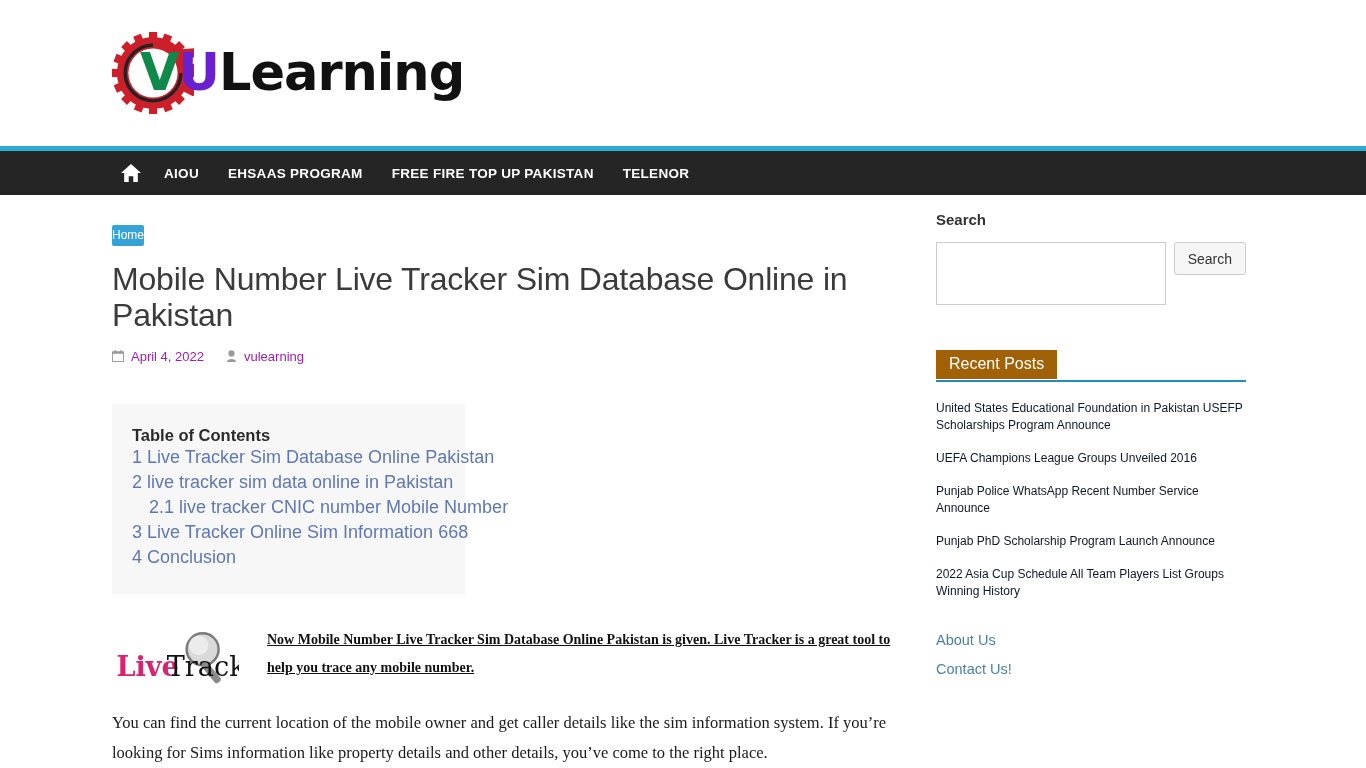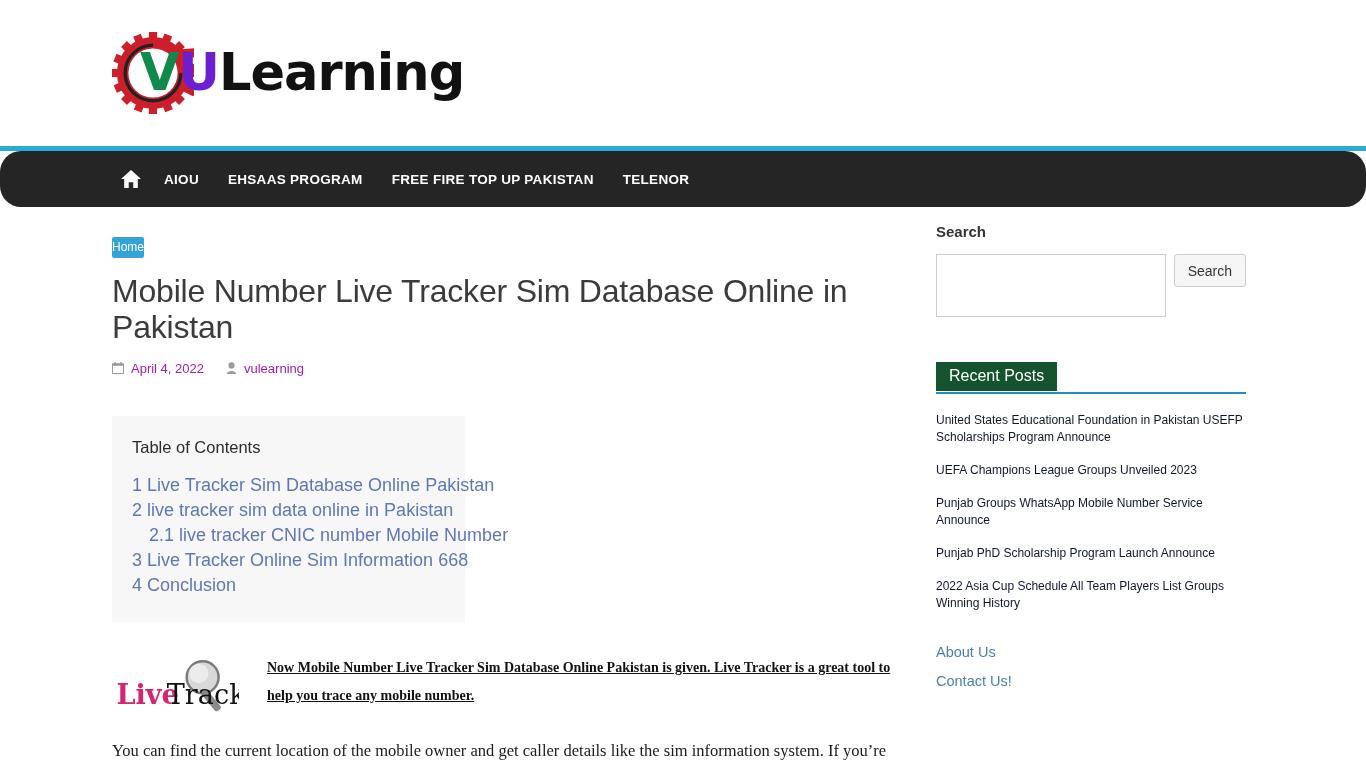--- a/index.html
+++ b/index.html
@@ -44,26 +44,25 @@
   .logo-v { color: #0f8a4a; }
   .logo-u { color: #6a1fd0; }
   .logo-rest { color: #111111; }
 
   
   .nav-top-border {
     height: 5px;
     background: #29abd4;
   }
   .navbar {
-    height: 56px;
+    height: 44px;
     background: #252525;
     display: flex;
     align-items: center;
     padding-left: 112px;
-    border-radius: 21px;
   }
   .nav-home {
     width: 38px; height: 44px;
     display: flex; align-items: center; justify-content: center;
     margin-right: 14px;
   }
   .nav-item {
     color: #ffffff;
     font-size: 13.5px;
     font-weight: bold;
@@ -121,23 +120,23 @@
 
   
   .toc {
     background: #f7f7f7;
     width: 353px;
     margin-top: 40px;
     padding: 22px 24px 24px 20px;
   }
   .toc-title {
     font-size: 16.5px;
-    font-weight: normal;
+    font-weight: bold;
     color: #2b2b2b;
-    margin-bottom: 16px;
+    margin-bottom: 0;
   }
   .toc-list { list-style: none; margin: 0; padding: 0; }
   .toc-item {
     font-size: 18px;
     color: #5f78b4;
     line-height: 25px;
     cursor: pointer;
     white-space: nowrap;
   }
   .toc-item.lvl2 { padding-left: 17px; }
@@ -203,21 +202,21 @@
     cursor: pointer;
   }
 
   .widget-head {
     margin-top: 45px;
     border-bottom: 2px solid #1f8ebd;
     height: 32px;
   }
   .widget-head span {
     display: inline-block;
-    background: #14532d;
+    background: #a16207;
     color: #ffffff;
     font-size: 16px;
     padding: 6px 13px 7px;
     line-height: 1;
   }
   .post-list { list-style: none; margin: 18px 0 0 0; padding: 0; }
   .post-link {
     display: block;
     font-size: 12px;
     color: #0f172a;
@@ -366,24 +365,24 @@
 
     <div class="widget-head">
       <span>Recent Posts</span>
     </div>
 
     <ul class="post-list">
       <li>
           <a class="post-link">United States Educational Foundation in Pakistan USEFP Scholarships Program Announce</a>
         </li>
       <li>
-          <a class="post-link">UEFA Champions League Groups Unveiled 2023</a>
-        </li>
-      <li>
-          <a class="post-link">Punjab Groups WhatsApp Mobile Number Service Announce</a>
+          <a class="post-link">UEFA Champions League Groups Unveiled 2016</a>
+        </li>
+      <li>
+          <a class="post-link">Punjab Police WhatsApp Recent Number Service Announce</a>
         </li>
       <li>
           <a class="post-link">Punjab PhD Scholarship Program Launch Announce</a>
         </li>
       <li>
           <a class="post-link">2022 Asia Cup Schedule All Team Players List Groups Winning History</a>
         </li>
     </ul>
 
     <div class="page-links">

